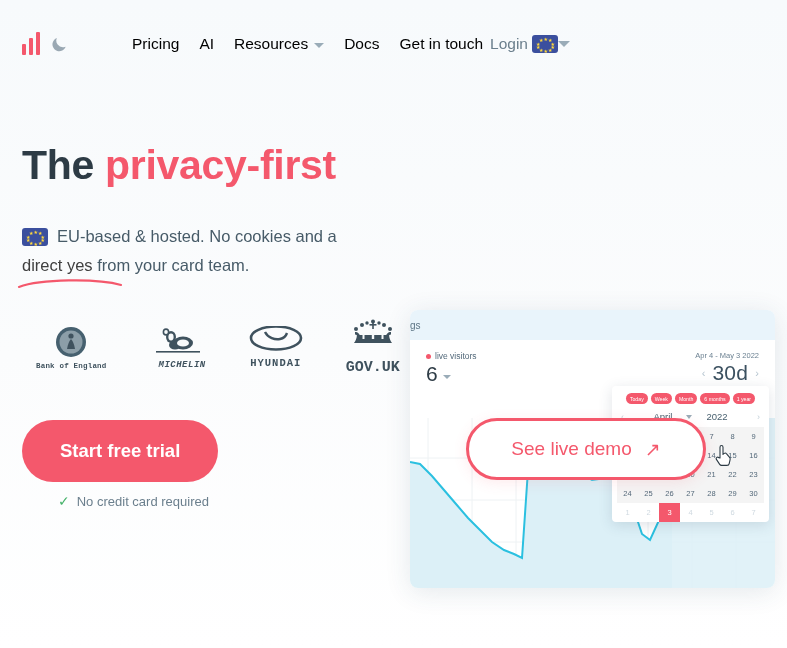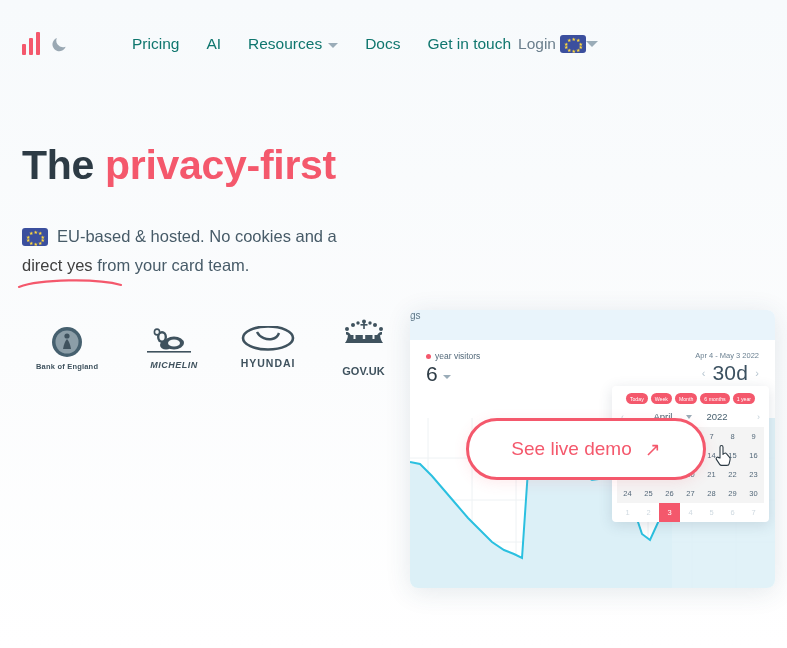--- a/index.html
+++ b/index.html
@@ -26,24 +26,24 @@
   .logo-bars { display: flex; align-items: flex-end; gap: 3px; height: 22px; }
   .logo-bars i { display: block; width: 4px; background: #f4586c; border-radius: 1px; }
   .logo-bars i:nth-child(1) { height: 11px; }
   .logo-bars i:nth-child(2) { height: 17px; }
   .logo-bars i:nth-child(3) { height: 23px; }
   .moon-icon { width: 19px; height: 19px; display: block; }
 
   .nav-links {
     display: flex;
     align-items: flex-end;
-    gap: 27px;
+    gap: 20px;
     margin-left: 63px;
     font-size: 15.5px;
-    color: #0f766e;
+    color: #000000;
     white-space: nowrap;
   }
   .nav-link { cursor: pointer; display: flex; align-items: center; gap: 6px; }
   .chev {
     width: 0; height: 0;
     border-left: 5px solid transparent;
     border-right: 5px solid transparent;
     border-top: 5.5px solid #9aacb8;
     margin-top: 2px;
   }
@@ -119,24 +119,24 @@
   }
 
   
   .logo-row {
     display: flex;
     align-items: center;
     gap: 43px;
     margin-top: 38px;
     padding-left: 14px;
   }
-  .client-logo { display: flex; flex-direction: column; align-items: center; color: #3f525e; }
+  .client-logo { display: flex; flex-direction: column; align-items: center; color: #3f525e; font-family: Liberation Mono, monospace; }
   .client-logo svg { display: block; }
   .client-name { font-size: 7.5px; font-weight: 700; margin-top: 3px; letter-spacing: 0.2px; }
-  .client-name.big { font-size: 11px; letter-spacing: 0; margin-top: 13px; }
+  .client-name.big { font-size: 15px; letter-spacing: 0; margin-top: 7px; }
 
   
   .cta-block { margin-top: 44px; }
   .start-free-btn {
     background: #f4586c;
     color: #fff;
     border: none;
     border-radius: 40px;
     padding: 20px 38px;
     font-size: 18.5px;
@@ -159,21 +159,21 @@
     left: 410px; top: 310px;
     width: 365px; height: 278px;
     background: #fff;
     border-radius: 8px;
     box-shadow: 0 4px 26px rgba(45,70,95,0.12);
     overflow: hidden;
   }
   .panel-topbar {
     height: 30px;
     background: #e9f4fb;
-    display: flex; 
+    display: flex; align-items: center;
     padding-left: 2px;
     font-size: 10px;
     color: #5d7585;
     overflow: hidden;
   }
   .panel-topbar span { margin-left: -2px; }
   .panel-body { position: relative; height: 248px; }
 
   .stat-row {
     display: flex; justify-content: space-between;
@@ -403,36 +403,43 @@
             <rect x="23.8" y="12" width="2.4" height="9" fill="#f7f9fa"></rect>
             <rect x="21" y="14.5" width="8" height="2" fill="#f7f9fa"></rect>
             <rect x="14.5" y="15" width="2" height="6" fill="#f7f9fa"></rect>
             <rect x="33.5" y="15" width="2" height="6" fill="#f7f9fa"></rect>
           </g>
         </svg>
         <span class="client-name big">GOV.UK</span>
       </div>
     </div>
 
+    <div class="cta-block">
+      <button class="start-free-btn">Start free trial</button>
+      <div class="no-card">
+        <span class="check">✓</span>
+        <span>No credit card required</span>
+      </div>
+    </div>
   </div>
 </div>
 
 <div class="panel">
 
   <div class="panel-topbar">
     <span>gs</span>
   </div>
 
   <div class="panel-body">
 
     <div class="stat-row">
       <div>
         <div class="stat-label">
           <span class="live-dot"></span>
-          <span>year visitors</span>
+          <span>live visitors</span>
         </div>
         <div class="stat-value">
           <span>6</span>
           <span class="stat-chev"></span>
         </div>
       </div>
 
       <div class="range-block">
         <div class="range-dates">Apr 4 - May 3 2022</div>
         <div class="range-pick">

